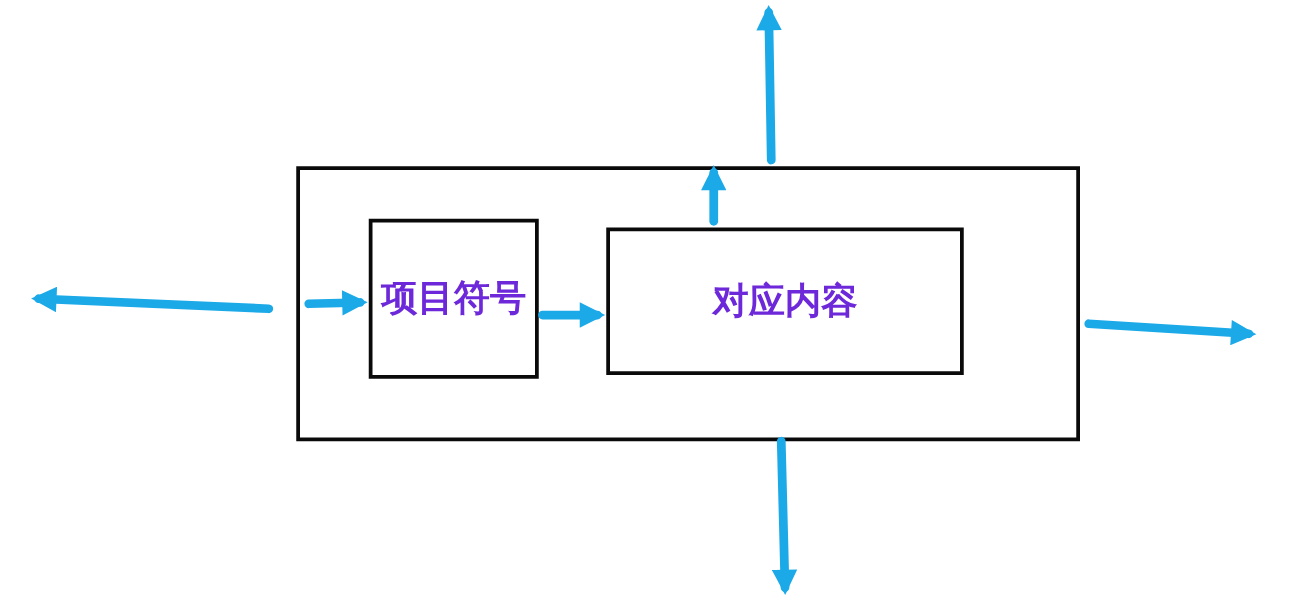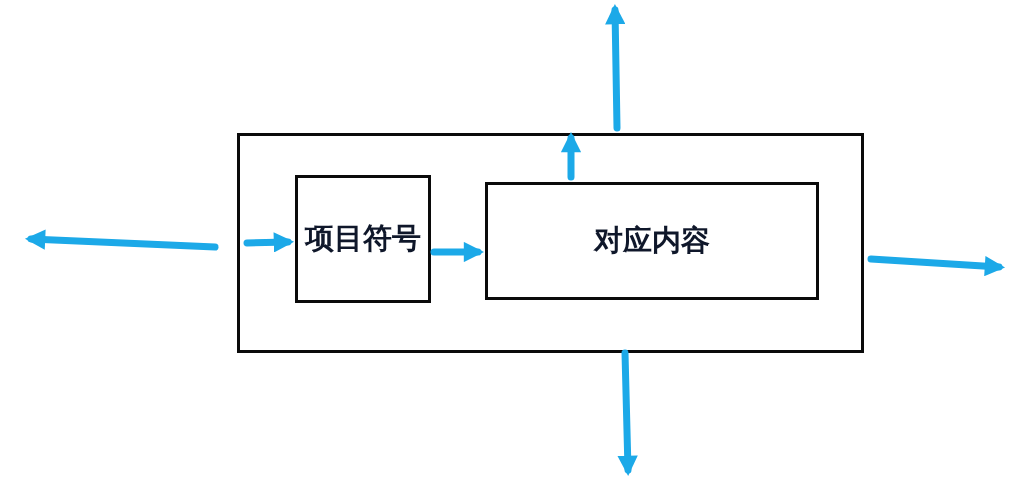--- a/index.html
+++ b/index.html
@@ -32,27 +32,27 @@
   }
   .bullet-box {
     left: 295px;
     top: 175px;
     width: 136px;
     height: 128px;
   }
   .content-box {
     left: 485px;
     top: 182px;
-    width: 334px;
+    width: 286px;
     height: 118px;
   }
   .box-label {
     font-size: 29px;
     font-weight: bold;
-    color: #0f172a;
+    color: #6d28d9;
     letter-spacing: 0px;
     white-space: nowrap;
   }
   .arrows-layer {
     position: absolute;
     left: 0;
     top: 0;
     width: 1035px;
     height: 484px;
     pointer-events: none;

